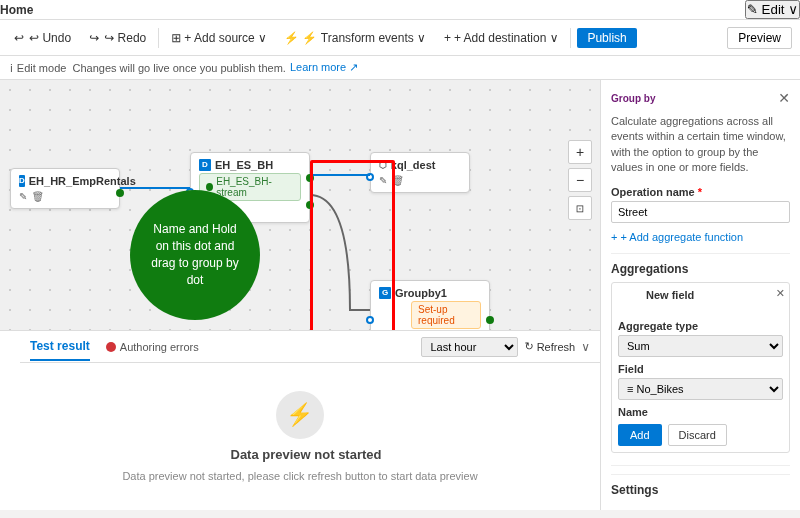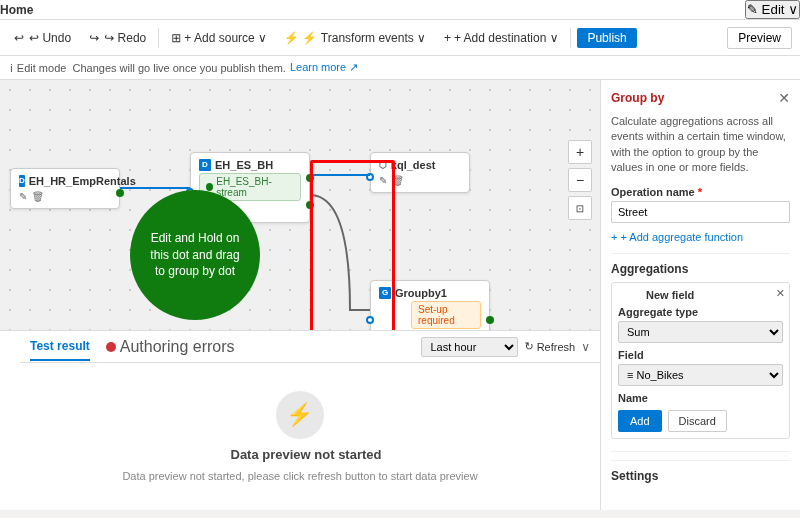--- a/index.html
+++ b/index.html
@@ -46,45 +46,45 @@
 
     
     .zoom-controls { position: absolute; right: 8px; top: 40%; transform: translateY(-50%); display: flex; flex-direction: column; gap: 4px; }
     .zoom-btn { width: 24px; height: 24px; background: #fff; border: 1px solid #ccc; border-radius: 2px; display: flex; align-items: center; justify-content: center; cursor: pointer; font-size: 14px; color: #333; }
 
     
     .bottom-panel { height: 180px; background: #fff; border-top: 1px solid #ddd; display: flex; flex-direction: column; }
     .bottom-tabs { display: flex; align-items: center; padding: 0 10px; border-bottom: 1px solid #ddd; height: 32px; gap: 16px; margin-left: 20px; }
     .bottom-tab { font-size: 12px; padding: 6px 0; cursor: pointer; color: #555; border-bottom: 2px solid transparent; }
     .bottom-tab.active { color: #0078d4; border-bottom-color: #0078d4; font-weight: 600; }
-    .bottom-tab-error { display: flex; align-items: center; gap: 4px; cursor: pointer; color: #555; font-size: 16px; }
+    .bottom-tab-error { display: flex; align-items: center; gap: 4px; cursor: pointer; color: #555; font-size: 11px; }
     .bottom-tab-right { margin-left: auto; display: flex; align-items: center; gap: 6px; }
     .time-select { font-size: 11px; border: 1px solid #ccc; border-radius: 2px; padding: 2px 4px; }
     .refresh-btn { font-size: 11px; display: flex; align-items: center; gap: 3px; cursor: pointer; color: #333; background: none; border: none; }
 
     
     .empty-state { flex: 1; display: flex; flex-direction: column; align-items: center; justify-content: center; color: #666; gap: 8px; }
     .empty-icon { width: 48px; height: 48px; border-radius: 50%; background: #e8e8e8; display: flex; align-items: center; justify-content: center; font-size: 22px; color: #888; }
     .empty-title { font-size: 13px; font-weight: 600; color: #444; margin-left: 12px; }
     .empty-desc { font-size: 11px; color: #888; text-align: center; }
 
     
     .right-panel { width: 200px; background: #fff; border-left: 1px solid #ddd; display: flex; flex-direction: column; overflow-y: auto; padding: 10px; }
     .panel-header { display: flex; align-items: center; justify-content: space-between; margin-bottom: 8px; }
-    .panel-title { font-size: 12px; font-weight: 600; color: #b91c1c; }
+    .panel-title { font-size: 10px; font-weight: 600; color: #701a75; }
     .panel-close { cursor: pointer; color: #666; font-size: 14px; background: none; border: none; }
     .panel-desc { font-size: 11px; color: #555; margin-bottom: 10px; line-height: 1.4; }
     .field-label { font-size: 11px; color: #333; font-weight: 600; margin-bottom: 3px; }
     .field-label .req { color: red; }
     .field-input { width: 100%; border: 1px solid #ccc; border-radius: 2px; padding: 4px 6px; font-size: 11px; margin-bottom: 8px; }
     .add-agg-link { font-size: 11px; color: #0078d4; cursor: pointer; display: flex; align-items: center; gap: 3px; margin-bottom: 10px; }
     .section-title { font-size: 12px; font-weight: 600; color: #333; margin-bottom: 6px; border-top: 1px solid #eee; padding-top: 8px; }
     .agg-card { border: 1px solid #ddd; border-radius: 3px; padding: 6px; margin-bottom: 8px; position: relative; }
     .agg-card-close { position: absolute; right: 4px; top: 4px; cursor: pointer; color: #666; font-size: 11px; background: none; border: none; }
-    .new-field-label { font-size: 11px; font-weight: 600; color: #333; margin-bottom: 5px; padding-left: 28px; }
+    .new-field-label { font-size: 11px; font-weight: 600; color: #333; margin-bottom: 19px; padding-left: 28px; }
     .field-select { width: 100%; border: 1px solid #ccc; border-radius: 2px; padding: 3px 4px; font-size: 11px; margin-bottom: 6px; appearance: auto; }
     .agg-buttons { display: flex; gap: 6px; margin-top: 6px; }
     .btn-add { background: #0078d4; color: #fff; border: none; border-radius: 2px; padding: 4px 12px; font-size: 11px; cursor: pointer; }
     .btn-discard { background: #fff; color: #333; border: 1px solid #ccc; border-radius: 2px; padding: 4px 10px; font-size: 11px; cursor: pointer; }
     .settings-section { border-top: 1px solid #eee; padding-top: 8px; margin-top: 4px; }
 
     
     .node-eh-hr { top: 88px; left: 10px; width: 110px; }
     .node-eh-es { top: 72px; left: 190px; width: 120px; }
     .node-kql { top: 72px; left: 370px; width: 90px; }
@@ -195,21 +195,21 @@
         </div>
         <div class="node-actions">
           <span>✎</span>
           <span>🗑</span>
         </div>
         <div class="node-dot" style="left:-5px; top:50%;"></div>
         <div class="node-dot green" style="right:-5px; top:50%;"></div>
       </div>
 
       <div class="green-bubble">
-        <span>Edit and Hold on this dot and drag to group by dot</span>
+        <span>Name and Hold on this dot and drag to group by dot</span>
       </div>
 
       <div class="red-rect"></div>
 
       <svg style="position:absolute;top:0;left:0;width:100%;height:100%;pointer-events:none;">
 
         <line x1="120" y1="108" x2="190" y2="108" stroke="#0078d4" stroke-width="2"></line>
 
         <line x1="310" y1="95" x2="370" y2="95" stroke="#0078d4" stroke-width="2"></line>
 

